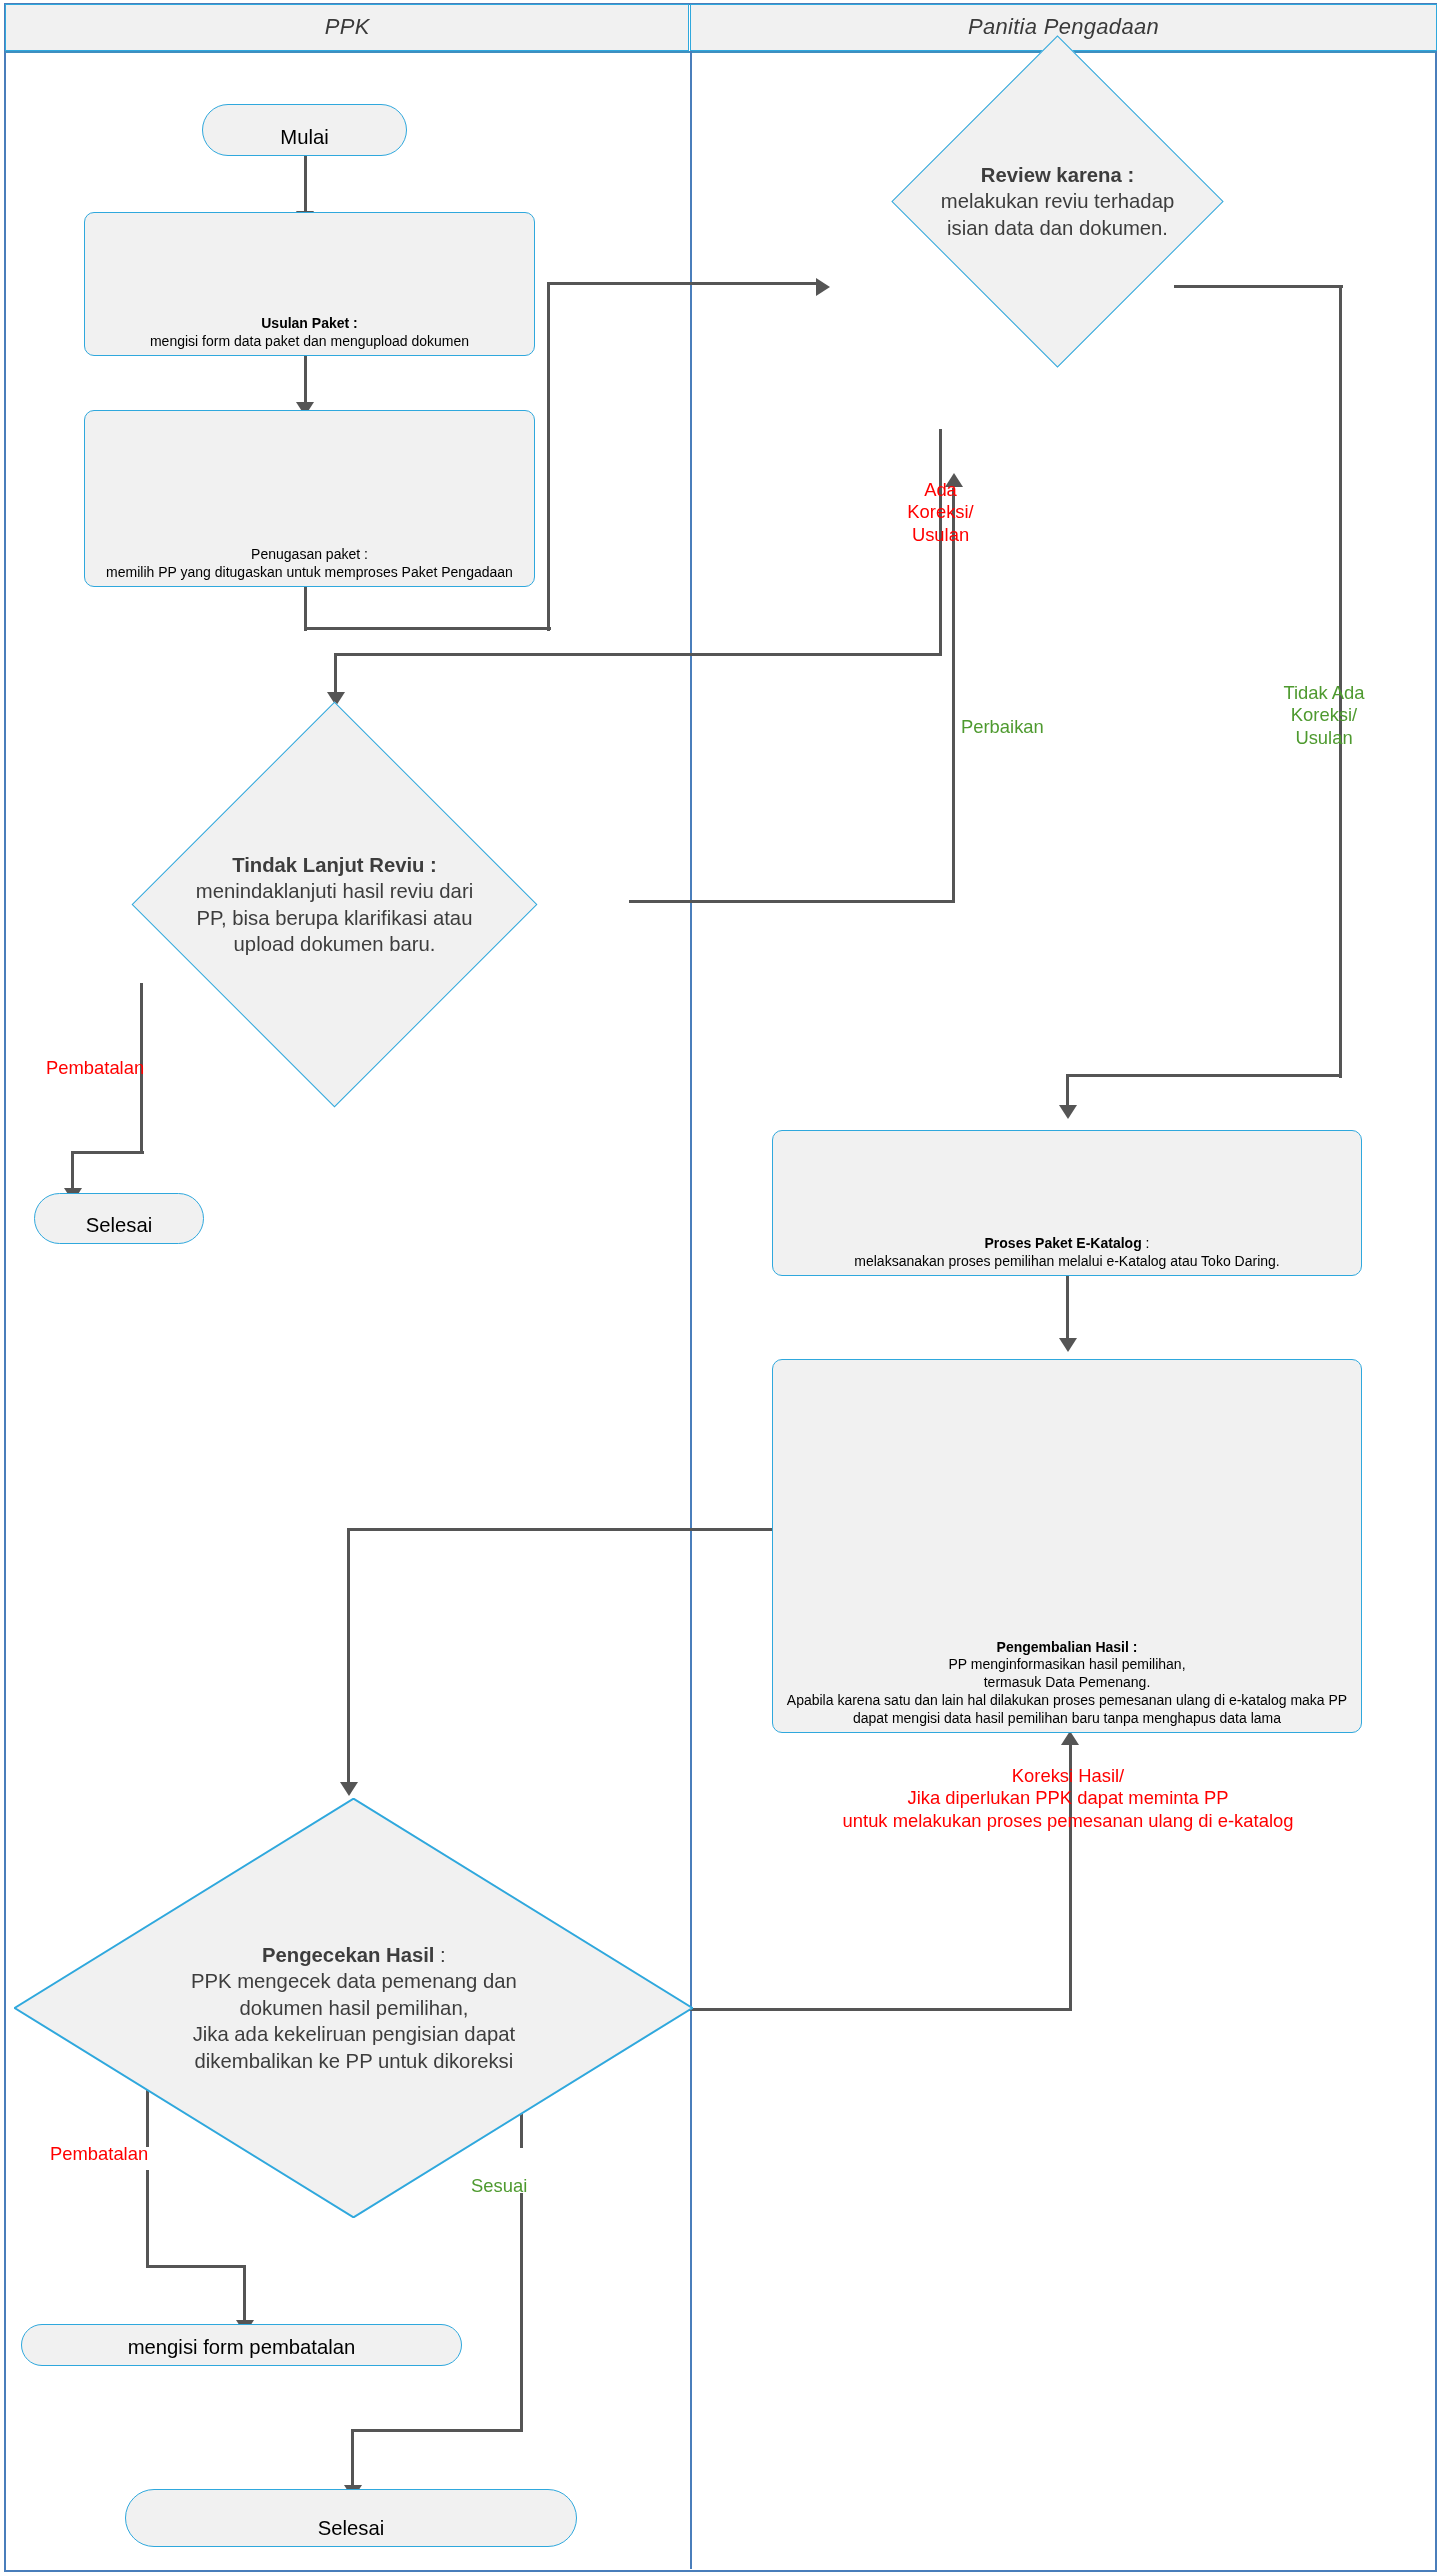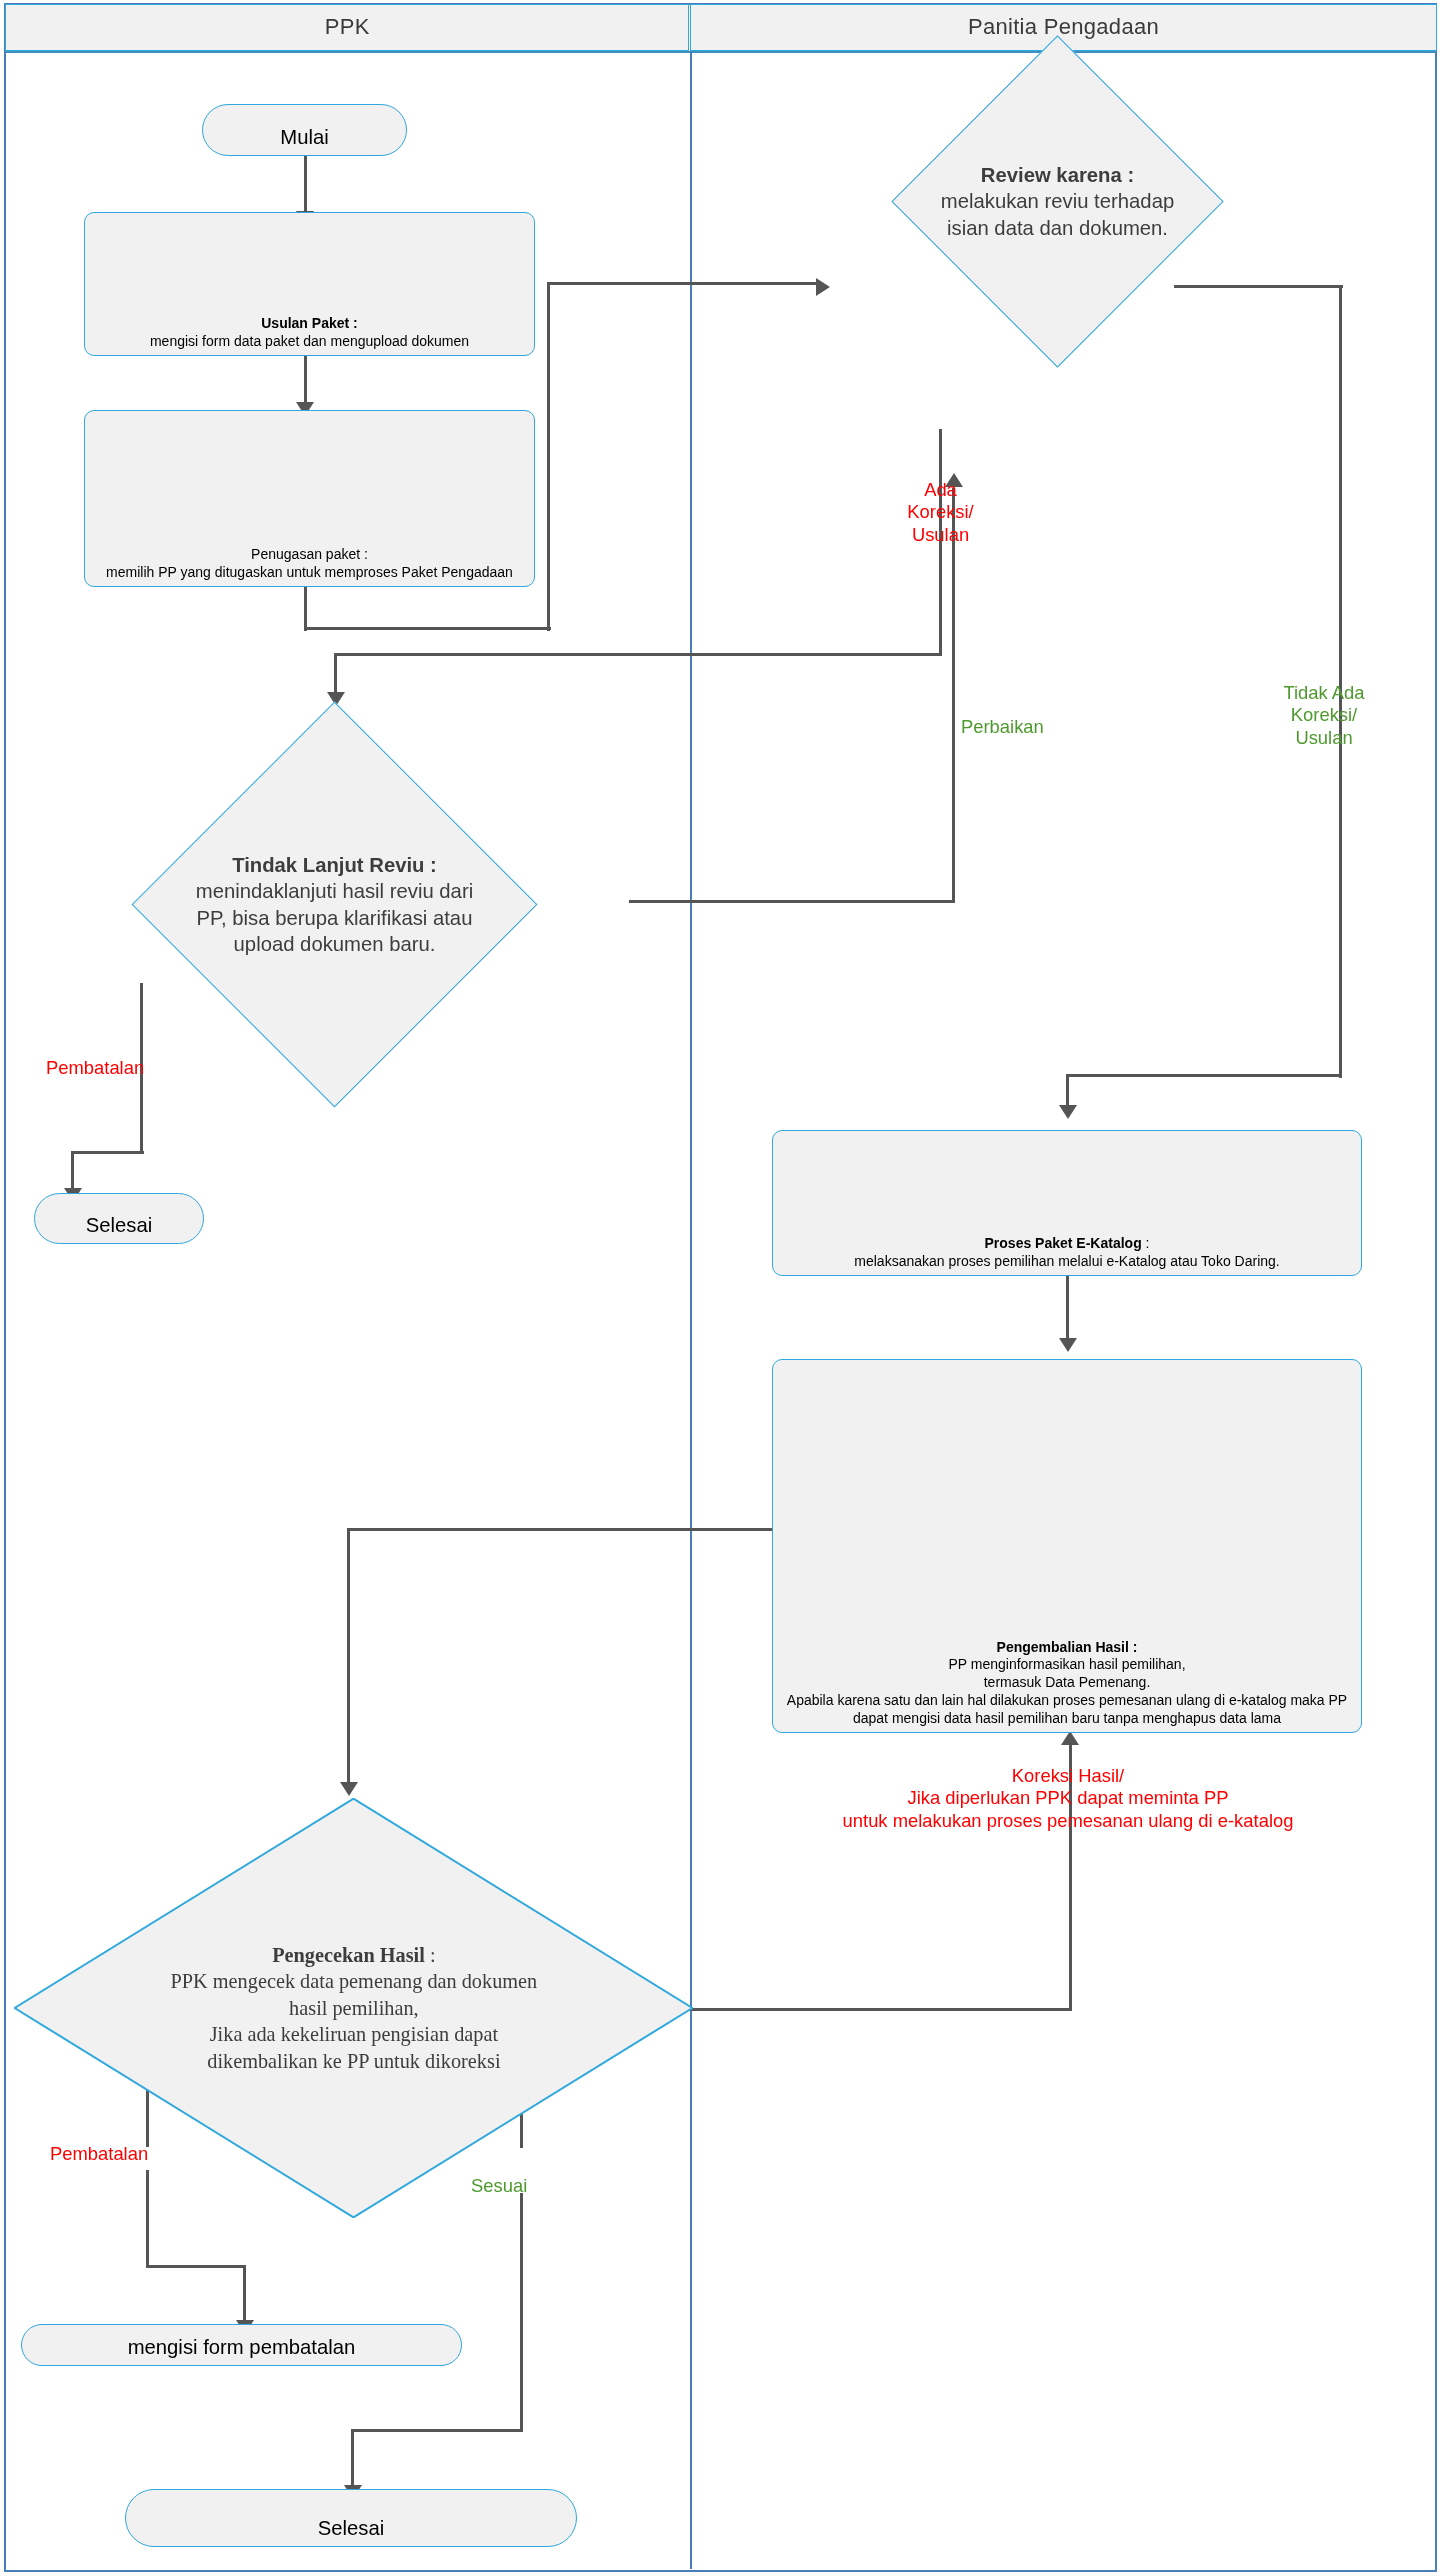--- a/index.html
+++ b/index.html
@@ -5,21 +5,21 @@
   html,body{margin:0;padding:0;background:#ffffff;}
   body{font-family:"Liberation Sans",sans-serif;}
   #page{position:relative;width:1442px;height:2576px;background:#fff;overflow:hidden;}
 
   
   .lane-frame{position:absolute;left:3.9px;top:2.6px;width:1433px;height:2569px;
               border:2px solid #4a7ebb;box-sizing:border-box;}
   .lane-header{position:absolute;top:3.9px;height:47px;background:#f1f1f1;
                border:1.3px solid #2fa8dd;box-sizing:border-box;
                display:flex;align-items:center;justify-content:center;
-               font-size:22px;color:#3a3a3a;letter-spacing:0.3px;}
+               font-size:22px;color:#3a3a3a;letter-spacing:0.3px;font-style:italic;}
   .lane-header.left{left:5.2px;width:684px;}
   .lane-header.right{left:690px;width:747px;justify-content:center;}
   .lane-divider{position:absolute;left:690px;top:51px;width:2px;height:2518px;background:#4a7ebb;}
   .lane-hrule{position:absolute;left:5.2px;top:51px;width:1431px;height:2px;background:#3e8fc0;}
 
   
   .node{position:absolute;box-sizing:border-box;background:#f1f1f1;
         border:1px solid #2fa8dd;display:flex;align-items:flex-end;
         justify-content:center;text-align:center;color:#000000;
         line-height:1.28;padding:3.9px 6.6px;}
@@ -200,21 +200,21 @@
 
   <div class="node proc" style="left:772px;top:1359px;width:590px;height:374px;">
     <div>
       <div class="ttl">Pengembalian Hasil :</div>
       <div>PP menginformasikan hasil pemilihan,</div>
       <div>termasuk Data Pemenang.</div>
       <div>Apabila karena satu dan lain hal dilakukan proses pemesanan ulang di e-katalog maka PP dapat mengisi data hasil pemilihan baru tanpa menghapus data lama</div>
     </div>
   </div>
 
-  <div class="dec" style="left:14.4px;top:1798px;width:679px;height:420px;font-family:Liberation Serif, serif;">
+  <div class="dec" style="left:14.4px;top:1798px;width:679px;height:420px;">
     <div class="shape" style="transform:none;clip-path:polygon(50% 0,100% 50%,50% 100%,0 50%);border:none;background:#f1f1f1;"></div>
     <svg style="position:absolute;left:0;top:0;width:100%;height:100%;" viewBox="0 0 1035 640" preserveAspectRatio="none">
       <polygon points="517.5,1 1034,320 517.5,639 1,320" fill="none" stroke="#2fa8dd" stroke-width="2" vector-effect="non-scaling-stroke"></polygon>
     </svg>
     <div class="lbl">
         <div class="inner" style="width:58%;">
       <div><span class="ttl">Pengecekan Hasil</span><span> :</span></div>
       <div>PPK mengecek data pemenang dan dokumen hasil pemilihan,</div>
       <div>Jika ada kekeliruan pengisian dapat dikembalikan ke PP untuk dikoreksi</div>
     </div>

